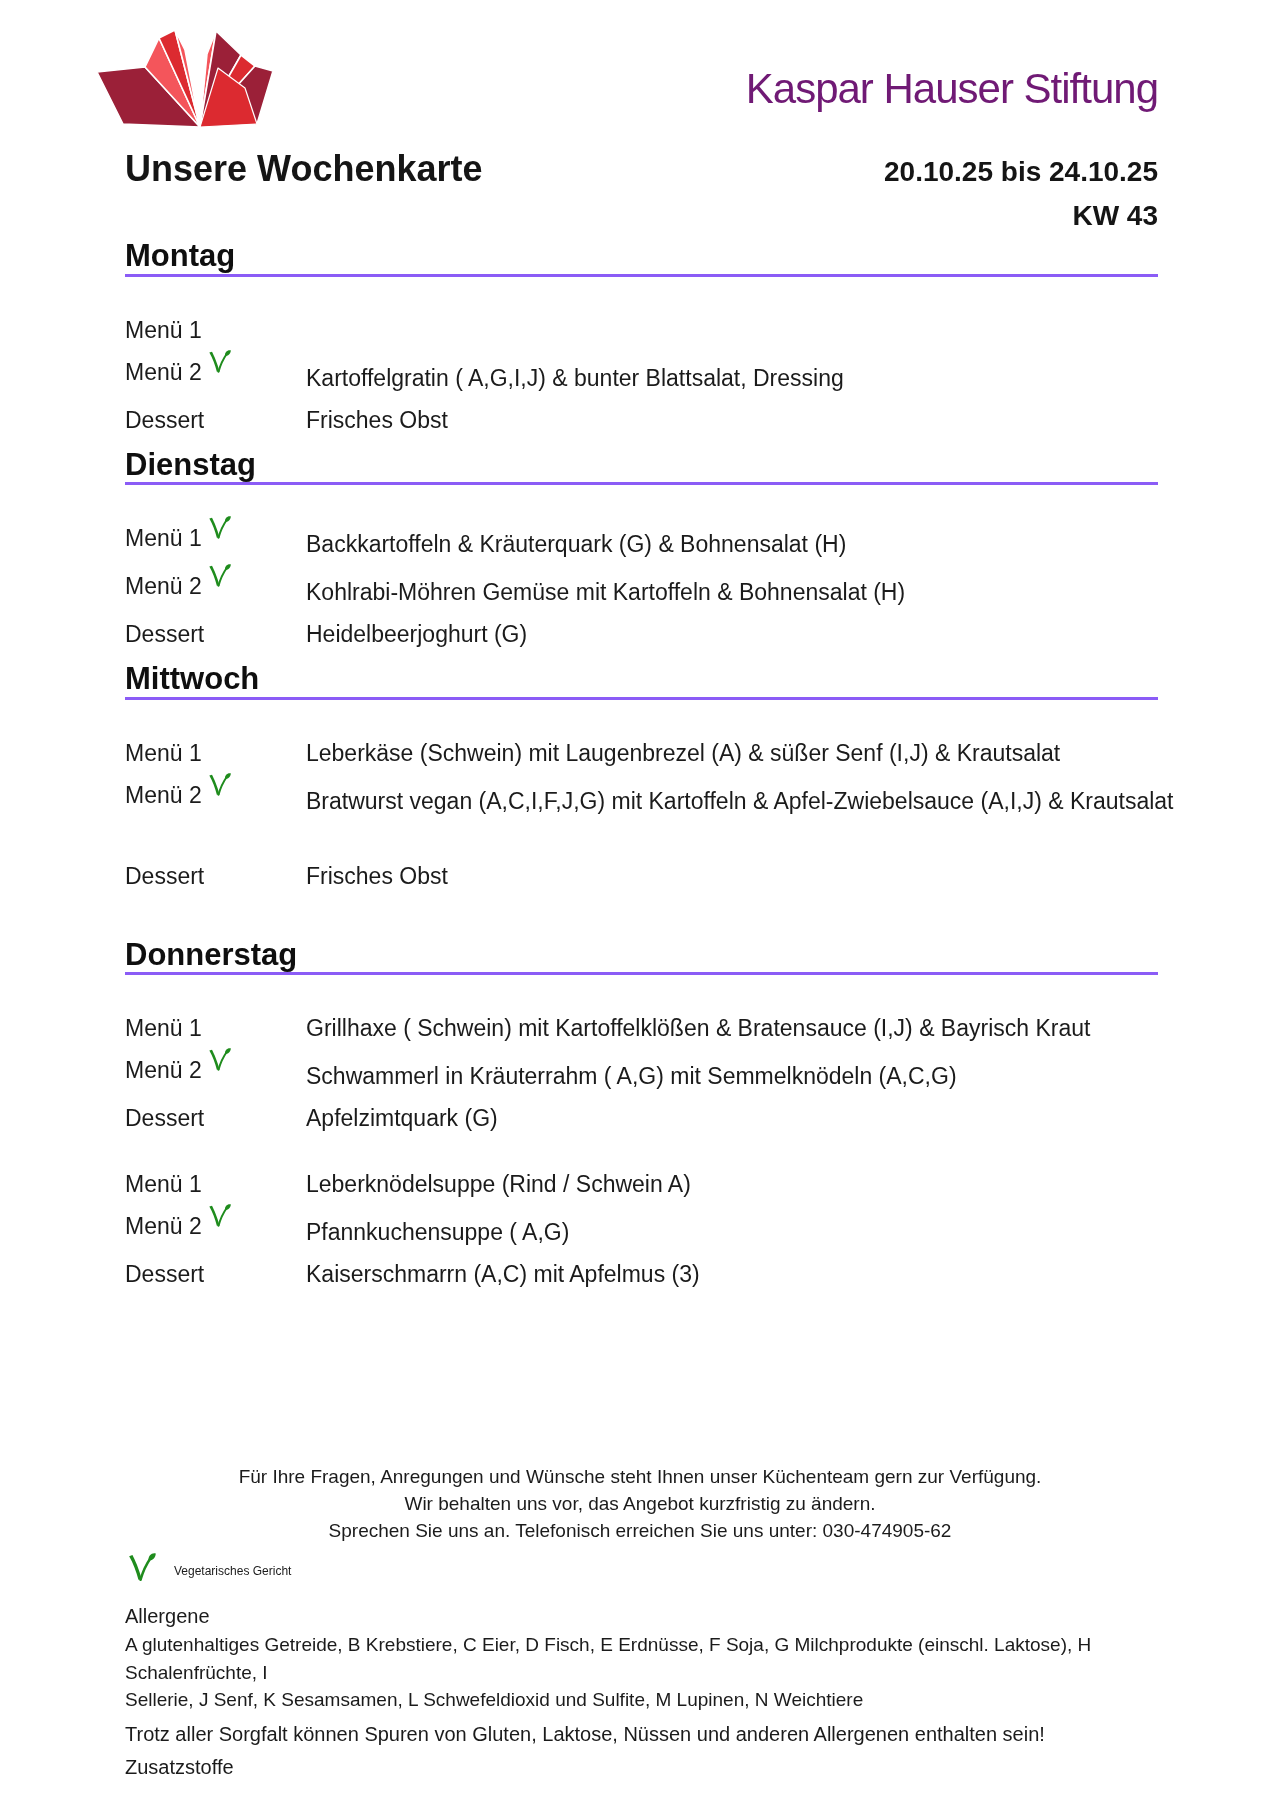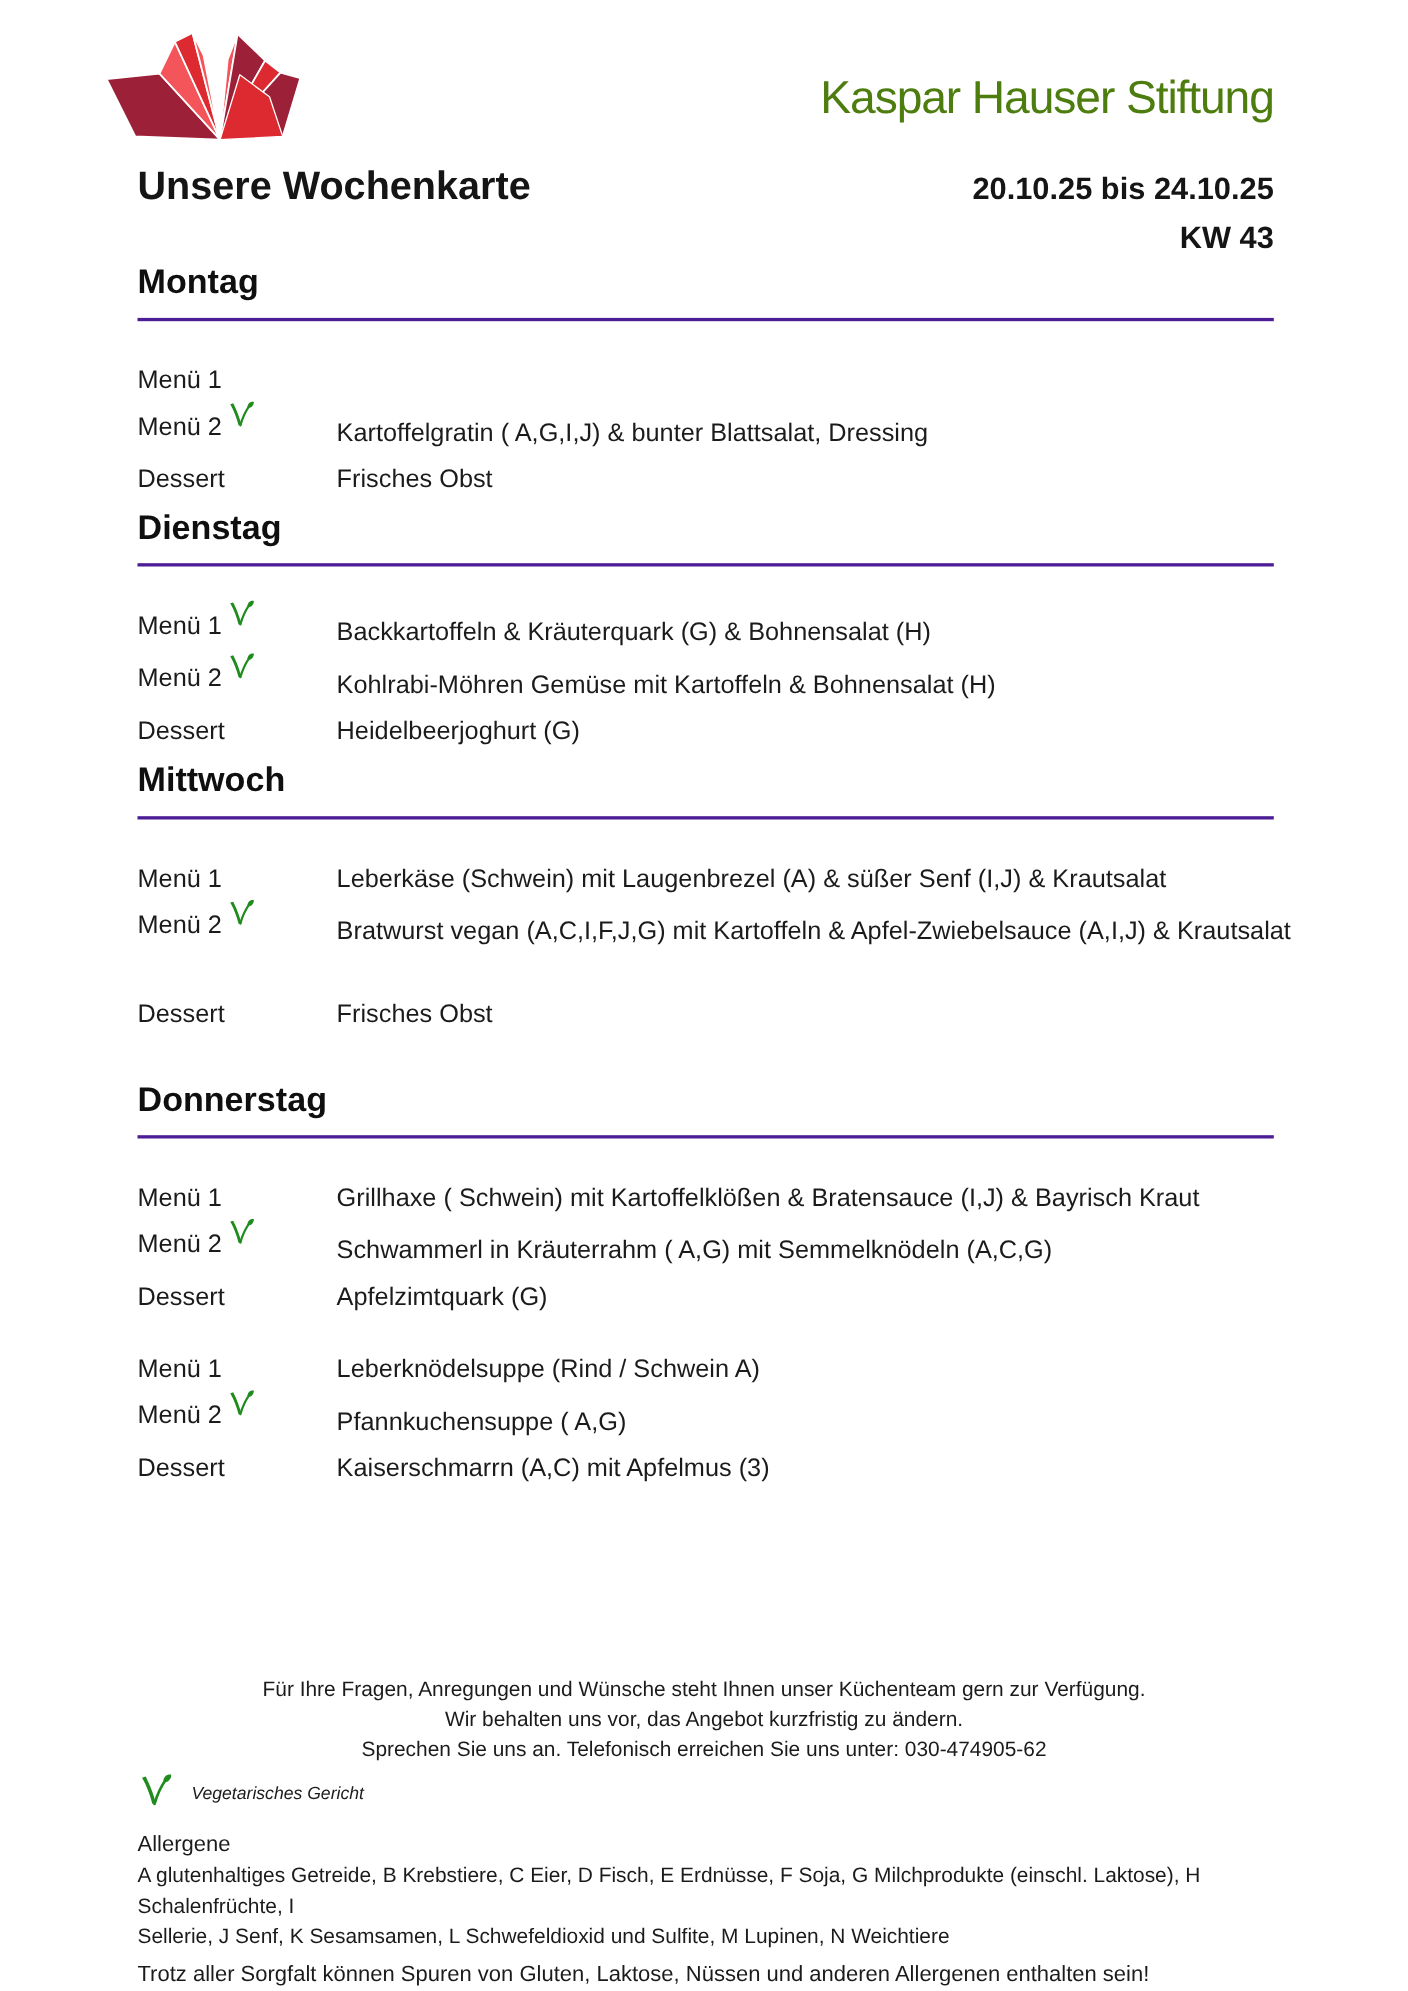--- a/index.html
+++ b/index.html
@@ -14,62 +14,62 @@
   .page { position:relative; width:1280px; height:1810px; padding:0 122px 0 125px; }
 
   
   .logo { position:absolute; left:95px; top:28px; width:180px; height:102px; }
   .org-title {
     padding-top:66px;
     text-align:right;
     font-size:42px;
     font-weight:400;
     letter-spacing:-1px;
-    color:#4d7c0f;
+    color:#701a75;
     line-height:1.1;
   }
   .subheader {
     display:flex; justify-content:space-between; align-items:baseline;
     margin-top:36px;
     text-align:right;
   }
   .page-title { font-size:36px; font-weight:700; color:#151515; }
   .date-range { font-size:28px; font-weight:700; color:#151515; }
   .kw-row { text-align:right; font-size:28px; font-weight:700; margin-top:10px; color:#151515; }
 
   
   .days { margin-top:8px; }
   .day { margin-top:16px; }
   .day.tight { margin-top:10px; }
   .day.loose { margin-top:50px; }
   .day-heading {
     font-size:31px; font-weight:700; color:#0f0f0f;
     line-height:1.05;
-    border-bottom:3px solid #4c1d95;
-    padding-bottom:16px;
+    border-bottom:3px solid #8b5cf6;
+    padding-bottom:1px;
   }
   .rows { margin-top:40px; }
   .menu-row {
     display:flex; align-items:flex-end;
     font-size:23px; line-height:26px;
     margin-bottom:16px;
     white-space:nowrap;
   }
   .menu-row.gap-before { margin-top:49px; }
   .row-label { width:181px; flex:0 0 181px; display:flex; align-items:flex-start; }
   .label-text { display:inline-block; }
   .veg-icon { display:inline-block; margin-left:4px; transform:translateY(-10px); }
   .dish { flex:1; }
 
   
   .footer { margin-top:176px; }
   .notes { text-align:center; font-size:19px; line-height:27px; color:#1b1b1b; width:1030px; }
   .veg-legend { display:flex; align-items:center; margin-top:8px; }
   .veg-legend .big-v { margin-right:18px; }
-  .veg-legend-text { font-size:16px;font-style:italic; }
+  .veg-legend-text { font-size:12px; }
   .allergens-title, .additives-title { font-size:20px; margin-top:16px; }
   .fine-line { font-size:19px; line-height:27.5px; }
   .fine-block { margin-top:3px; }
   .trace-note { font-size:20px; margin-top:6px; line-height:28px; }
 </style>
 </head>
 <body>
 
 <div class="page">
 

